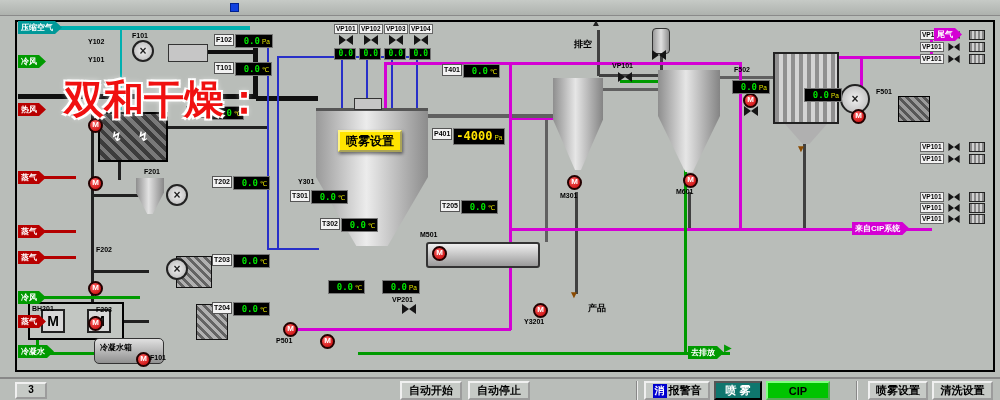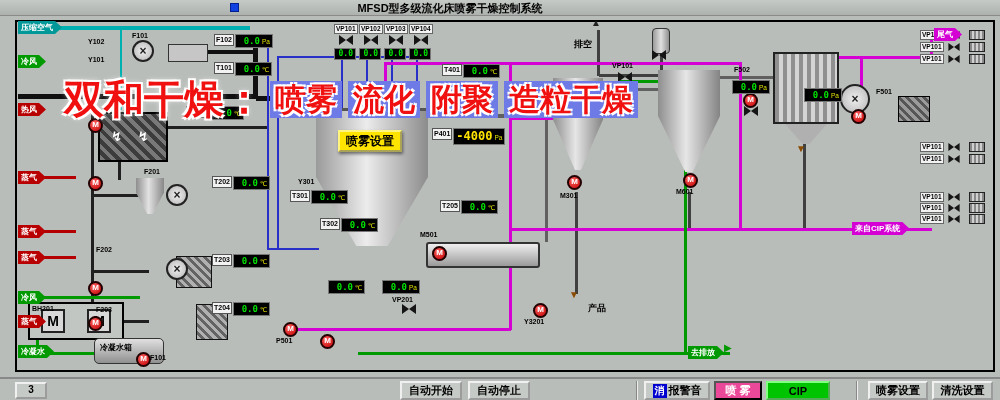--- a/index.html
+++ b/index.html
@@ -49,21 +49,21 @@
 .plab{position:absolute;z-index:5;color:#000;font-weight:bold;white-space:nowrap;line-height:1}
 .arr{position:absolute;z-index:5;font-size:10px;line-height:10px}
 .estop{position:absolute;z-index:6;width:64px;height:22px;background:#ffe400;border:2px outset #fff480;color:#000;font-weight:bold;font-size:12px;text-align:center;line-height:18px;box-shadow:1px 2px 3px rgba(0,0,0,.5);cursor:pointer}
 .watermark{position:absolute;left:64px;top:72px;z-index:40;display:flex;align-items:center;white-space:nowrap;pointer-events:none}
 .wm-prefix{font-size:40px;font-weight:bold;color:#f01010;text-shadow:-2px -2px 0 #fff,2px -2px 0 #fff,-2px 2px 0 #fff,2px 2px 0 #fff,0 0 6px #fff}
 .wmw{font-size:31px;font-weight:bold;color:#f01010;background:#6e7ae6;padding:1px 5px;margin-left:6px;text-shadow:-2px -2px 0 #fff,2px -2px 0 #fff,-2px 2px 0 #fff,2px 2px 0 #fff}
 .statusbar{position:absolute;left:0;bottom:0;width:1000px;height:23px;background:#b9bdb9;border-top:2px solid #888;z-index:30}
 .scrbtn{position:absolute;left:15px;top:3px;width:32px;height:17px;background:#c6cac6;border:2px outset #f0f0f0;font-size:10px;font-weight:bold;text-align:center;line-height:12px;cursor:pointer}
 .statusbox{position:absolute;left:55px;top:3px;width:340px;height:17px;background:#0000cc;border:1px solid #000;color:#fff;font-size:12px;font-weight:bold;text-align:center;line-height:15px}
 .sbtn{position:absolute;top:2px;height:19px;background:#c6cac6;border:2px outset #f0f0f0;color:#000;font-size:11px;font-weight:bold;display:flex;align-items:center;justify-content:center;cursor:pointer;white-space:nowrap}
-.sbtn.dark{background:#ec4899;color:#fff;border:2px outset #555}
+.sbtn.dark{background:#0f766e;color:#fff;border:2px outset #555}
 .sbtn.green{background:#00c400;color:#000;border:2px outset #80ff80}
 .bchip{background:#0000d0;color:#fff;font-size:10px;line-height:14px;padding:0 2px;margin-right:2px}
 .sep{position:absolute;top:2px;width:2px;height:19px;border-left:1px solid #888;border-right:1px solid #eee}
 </style>
 </head>
 <body>
 
 <div class="diagram" id="diagram">
   <div class="frame"></div>
 <div class="pipe" style="left: 18px; top: 94px; width: 240px; height: 5px; background: rgb(16, 16, 16);"></div>
@@ -345,26 +345,24 @@
     <div class="plab" style="left: 588px; top: 304px; font-size: 9px;">产品</div>
     <div class="arr" style="left: 591px; top: 18px; color: rgb(34, 34, 34);">▲</div>
     <div class="arr" style="left: 569px; top: 290px; color: rgb(138, 74, 0);">▼</div>
     <div class="arr" style="left: 796px; top: 144px; color: rgb(138, 74, 0);">▼</div>
     <div class="arr" style="left: 724px; top: 343px; color: rgb(0, 154, 0);">▶</div>
     <div class="estop" style="left: 338px; top: 130px;">喷雾设置</div>
   </div>
 
 <div class="titlebar">
   <span class="title-icon"></span>
-  <span class="tb-title">MFSD型多级流化床喷雾干燥控制系统</span>
 </div>
 
 <div class="watermark">
   <span class="wm-prefix">双和干燥：</span>
-  <span id="wmwords"><span class="wmw">喷雾</span><span class="wmw">流化</span><span class="wmw">附聚</span><span class="wmw">造粒干燥</span></span>
 </div>
 
 <div class="statusbar" id="btnrow">
   <div class="scrbtn">3</div>
   <div class="sep" style="left:636px"></div>
   <div class="sep" style="left:856px"></div>
 <div class="sbtn " style="left: 400px; width: 62px;">
       <span class="">自动开始</span>
     </div>
     <div class="sbtn " style="left: 468px; width: 62px;">

